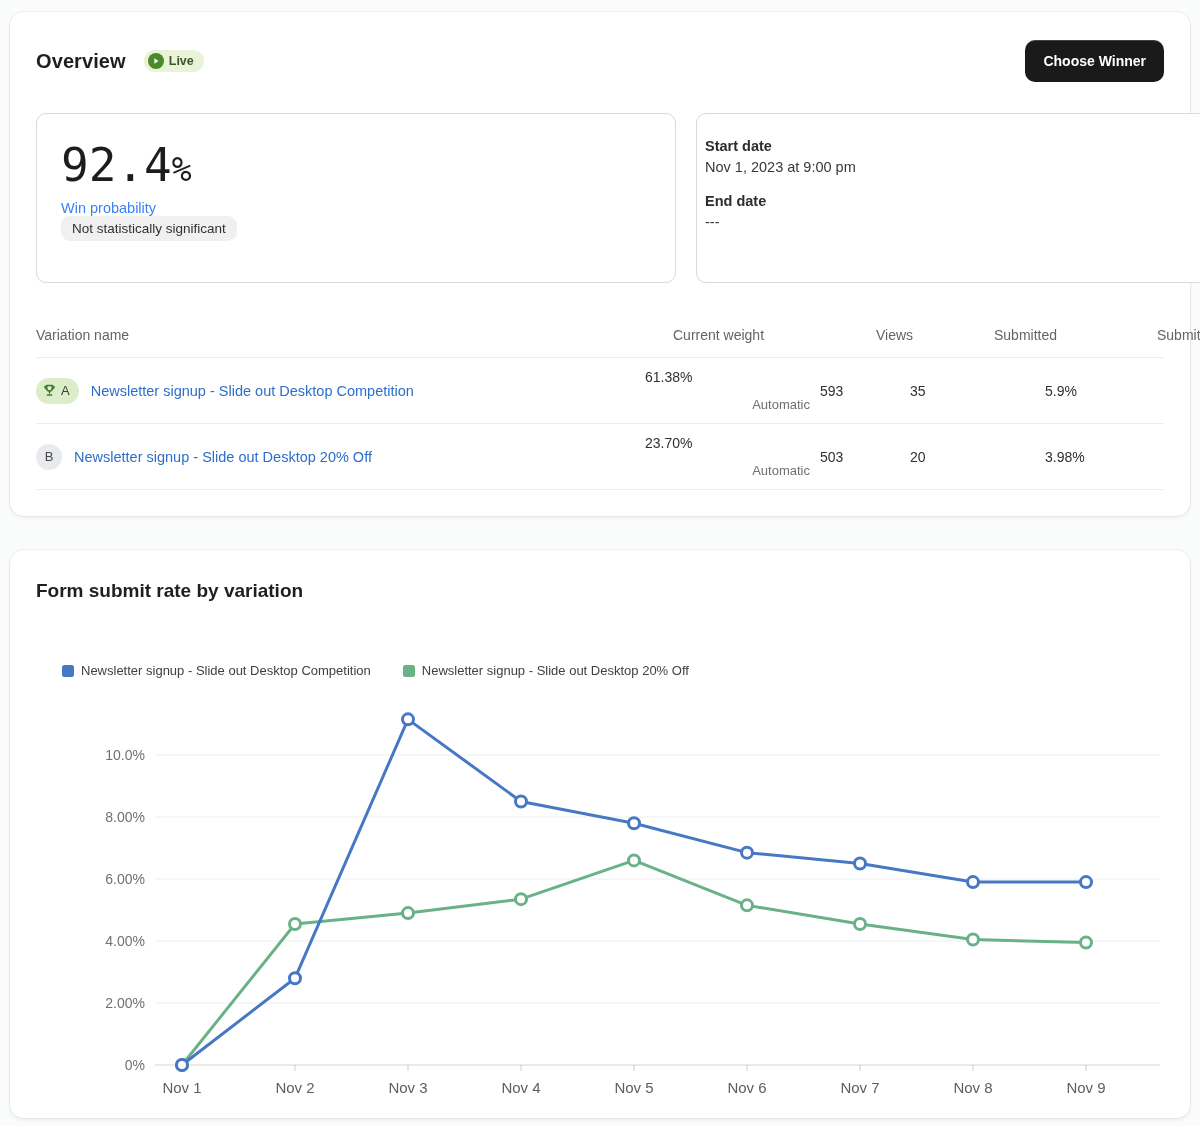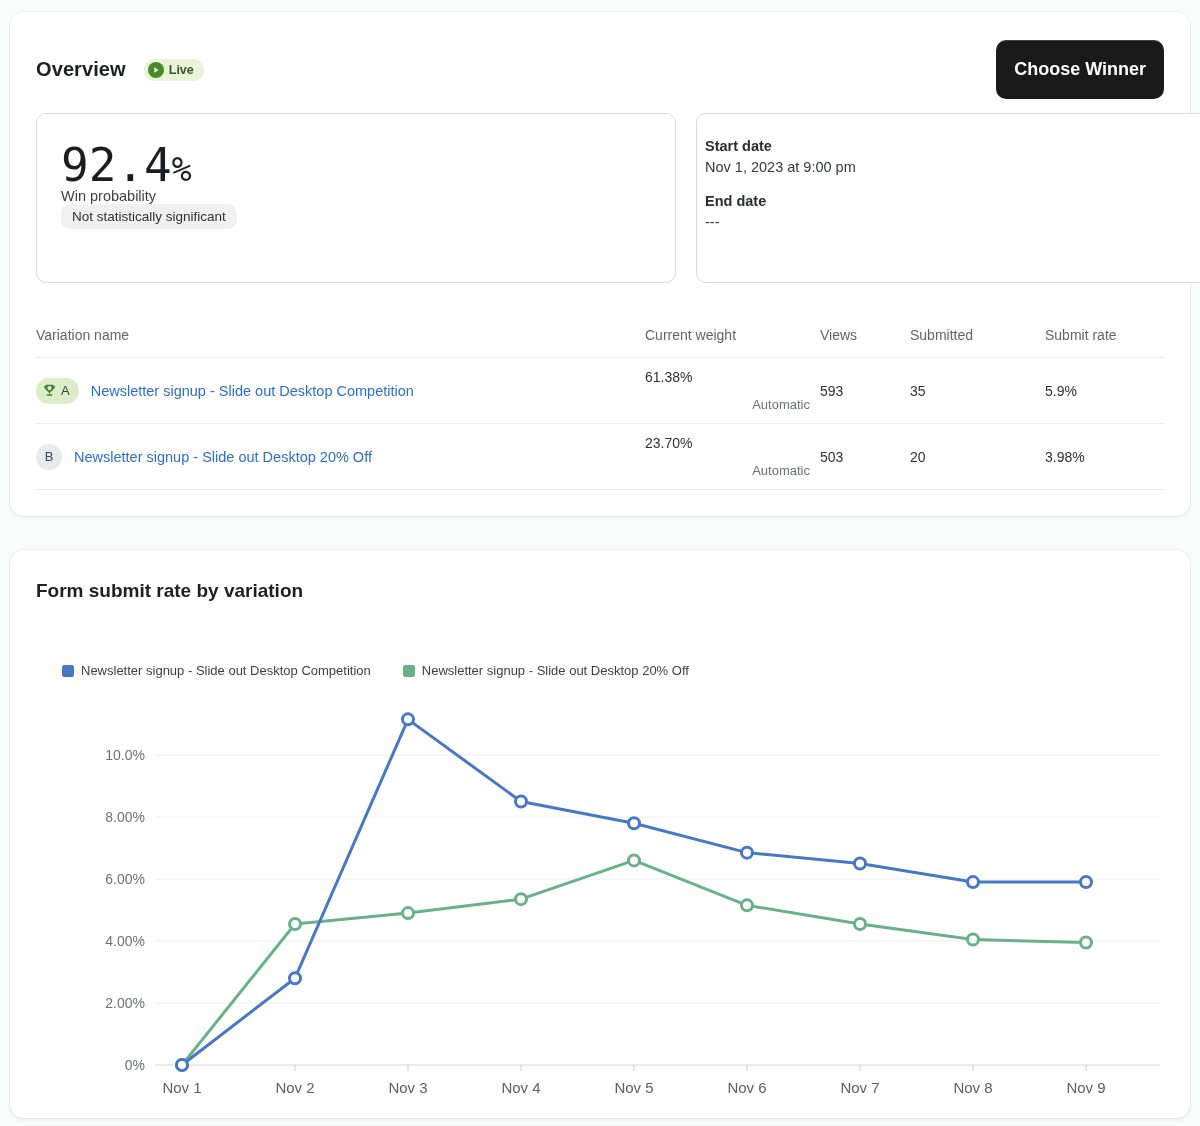--- a/index.html
+++ b/index.html
@@ -17,42 +17,42 @@
   
   .ov-header { position:absolute; left:26px; right:26px; top:28px; display:flex; align-items:center; justify-content:space-between; }
   .ov-title-wrap { display:flex; align-items:center; gap:18px; }
   .ov-title { font-size:20px; font-weight:700; color:#1d1f22; letter-spacing:.1px; }
   .live-badge { display:inline-flex; align-items:center; gap:5px; background:#e8f3d7; border-radius:12px; padding:3px 10px 3px 4px; }
   .live-dot { width:16px; height:16px; border-radius:50%; background:#4a8a2b; display:flex; align-items:center; justify-content:center; }
   .live-dot svg { display:block; }
   .live-text { font-size:12.5px; font-weight:600; color:#3e5326; }
   .choose-winner-btn {
     background:#1a1a1a; color:#ffffff; font-family:"Liberation Sans",sans-serif;
-    font-size:18px; font-weight:600; border:none; border-radius:10px; padding:0 18px; height:59px;
+    font-size:14px; font-weight:600; border:none; border-radius:10px; padding:0 18px; height:42px;
     box-shadow:inset 0 1px 0 rgba(255,255,255,0.18); cursor:pointer;
   }
 
   
   .info-row { position:absolute; left:26px; top:101px; display:flex; gap:20px; }
   .info-box { border:1px solid #d8dadd; border-radius:10px; height:170px; background:#fff; }
   .info-box.win { width:640px; padding:24px 24px; }
   .info-box.dates { width:552px; padding:24px 8px; }
   .win-number { font-family:"DejaVu Sans Mono", monospace; color:#1c1d1f; line-height:1; margin-top:4px; }
   .win-number .val { font-size:46px; }
   .win-number .unit { font-size:33px; }
-  .win-label { font-size:14.5px; color:#404040; margin-top:0; }
+  .win-label { font-size:14.5px; color:#3b82f6; margin-top:12px; }
   .sig-badge { display:inline-block; background:#f0f0f1; border-radius:9px; padding:5px 11px; font-size:13.5px; color:#2f3133; }
   .date-label { font-size:14.5px; font-weight:700; color:#2b2d30; }
   .date-value { font-size:14.5px; color:#36383b; margin-top:5px; }
   .date-block + .date-block { margin-top:18px; }
 
   
   .var-table { position:absolute; left:26px; right:26px; top:300px; }
   .t-row { display:grid; grid-template-columns:609px 175px 90px 135px 119px; align-items:center; }
-  .t-head { height:46px; border-bottom:1px solid #ececee; }
+  .t-head { height:46px; border-bottom:1px solid #ececee;gap:28px; }
   .t-head .t-cell { font-size:14px; color:#616468; }
   .t-body-row { height:66px; border-bottom:1px solid #ececee; }
   .t-cell { padding-right:10px; }
   .name-cell { display:flex; align-items:center; gap:12px; }
   .winner-badge { display:inline-flex; align-items:center; gap:4px; background:#dcedca; border-radius:13px; height:26px; padding:0 9px 0 6px; }
   .winner-badge .letter { font-size:13px; color:#39462e; }
   .letter-badge { width:26px; height:26px; border-radius:50%; background:#e9eaec; display:flex; align-items:center; justify-content:center; font-size:13px; color:#45484c; }
   .var-link { font-size:14.5px; color:#2c6ecb; text-decoration:none; cursor:pointer; }
   .weight-main { font-size:14px; color:#2e3033; }
   .weight-sub { font-size:13px; color:#6d7074; margin-top:12px;text-align:right; }

